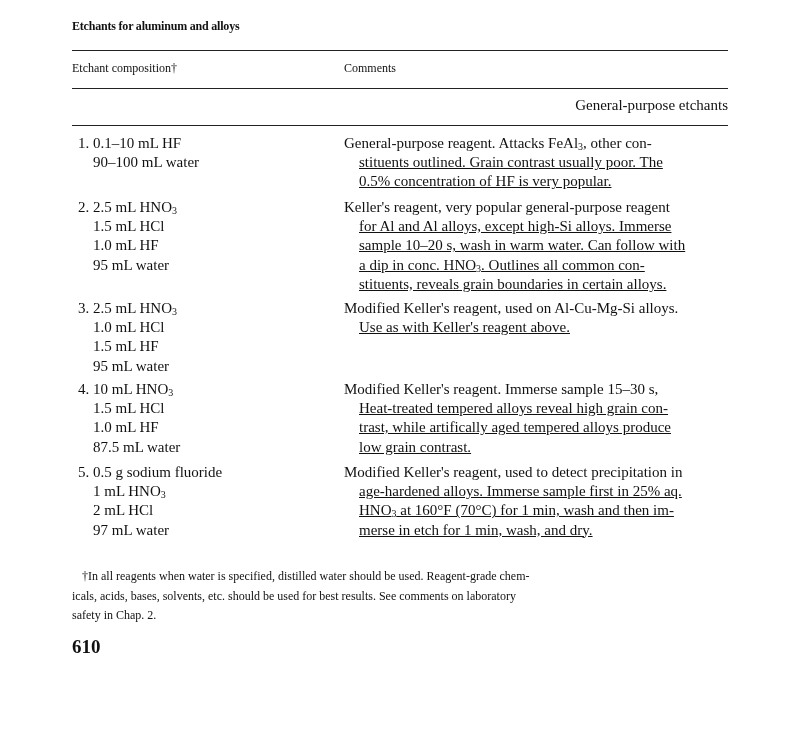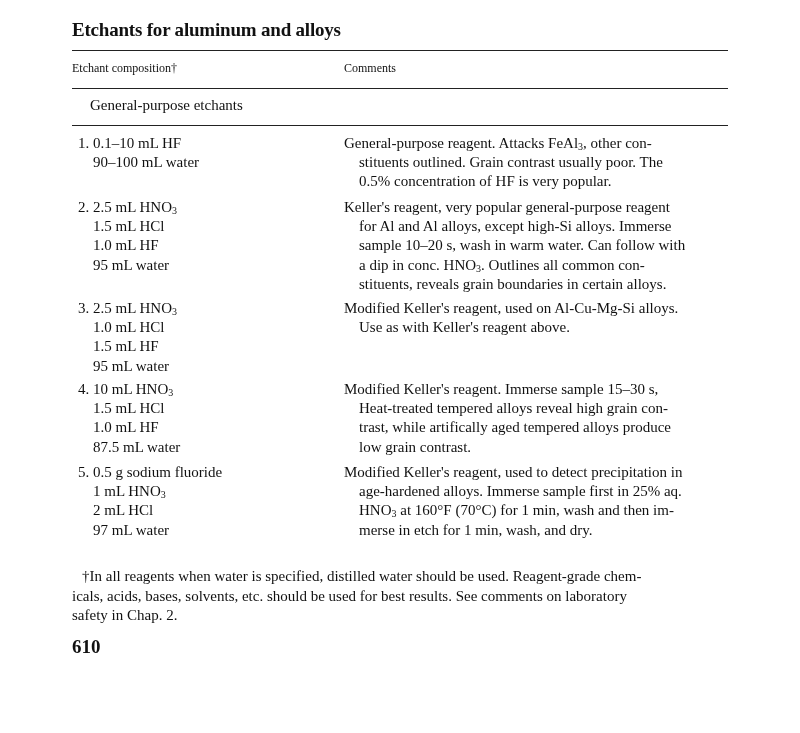--- a/index.html
+++ b/index.html
@@ -18,21 +18,21 @@
     .page {
       position: absolute;
       left: 72px;
       top: 0;
       width: 656px;
     }
     .title {
       position: absolute;
       left: 0;
       top: 19px;
-      font-size: 19px;
+      font-size: 12px;
       font-weight: bold;
       letter-spacing: -0.2px;
       white-space: nowrap;
     }
     .rule {
       position: absolute;
       left: 0;
       width: 656px;
       height: 0;
       border-top: 1.3px solid #222222;
@@ -48,21 +48,21 @@
       white-space: nowrap;
     }
     .hdr.col1 { left: 0; }
     .hdr.col2 { left: 272px; }
 
     .section {
       position: absolute;
       top: 97px;
       left: 0;
       width: 656px;
-      text-align: left;
+      text-align: right;
       font-size: 15px;
       padding-left: 18px;
       box-sizing: border-box;
     }
 
     .entry {
       position: absolute;
       left: 0;
       width: 656px;
       font-size: 15px;
@@ -80,39 +80,39 @@
       white-space: nowrap;
     }
     .entry .comp div { white-space: nowrap; }
     .entry .comments {
       position: absolute;
       left: 272px;
       top: 0;
       width: 384px;
     }
     .entry .comments div { white-space: nowrap; }
-    .entry .comments .cont { padding-left: 15px; }
+    .entry .comments .cont { padding-left: 15px; text-decoration: underline; }
     sub {
       font-size: 10px;
       vertical-align: -2px;
       line-height: 0;
     }
 
     .e1 { top: 134px; }
     .e2 { top: 198px; }
     .e3 { top: 299px; }
     .e4 { top: 380px; }
     .e5 { top: 463px; }
 
     .footnote {
       position: absolute;
       left: 0;
       top: 567px;
       width: 656px;
-      font-size: 15px;
+      font-size: 12px;
       line-height: 19.5px;
     }
     .footnote div { white-space: nowrap; }
     .footnote .first { padding-left: 10px; }
 
     .pagenum {
       position: absolute;
       left: 0;
       top: 636px;
       font-size: 19px;

